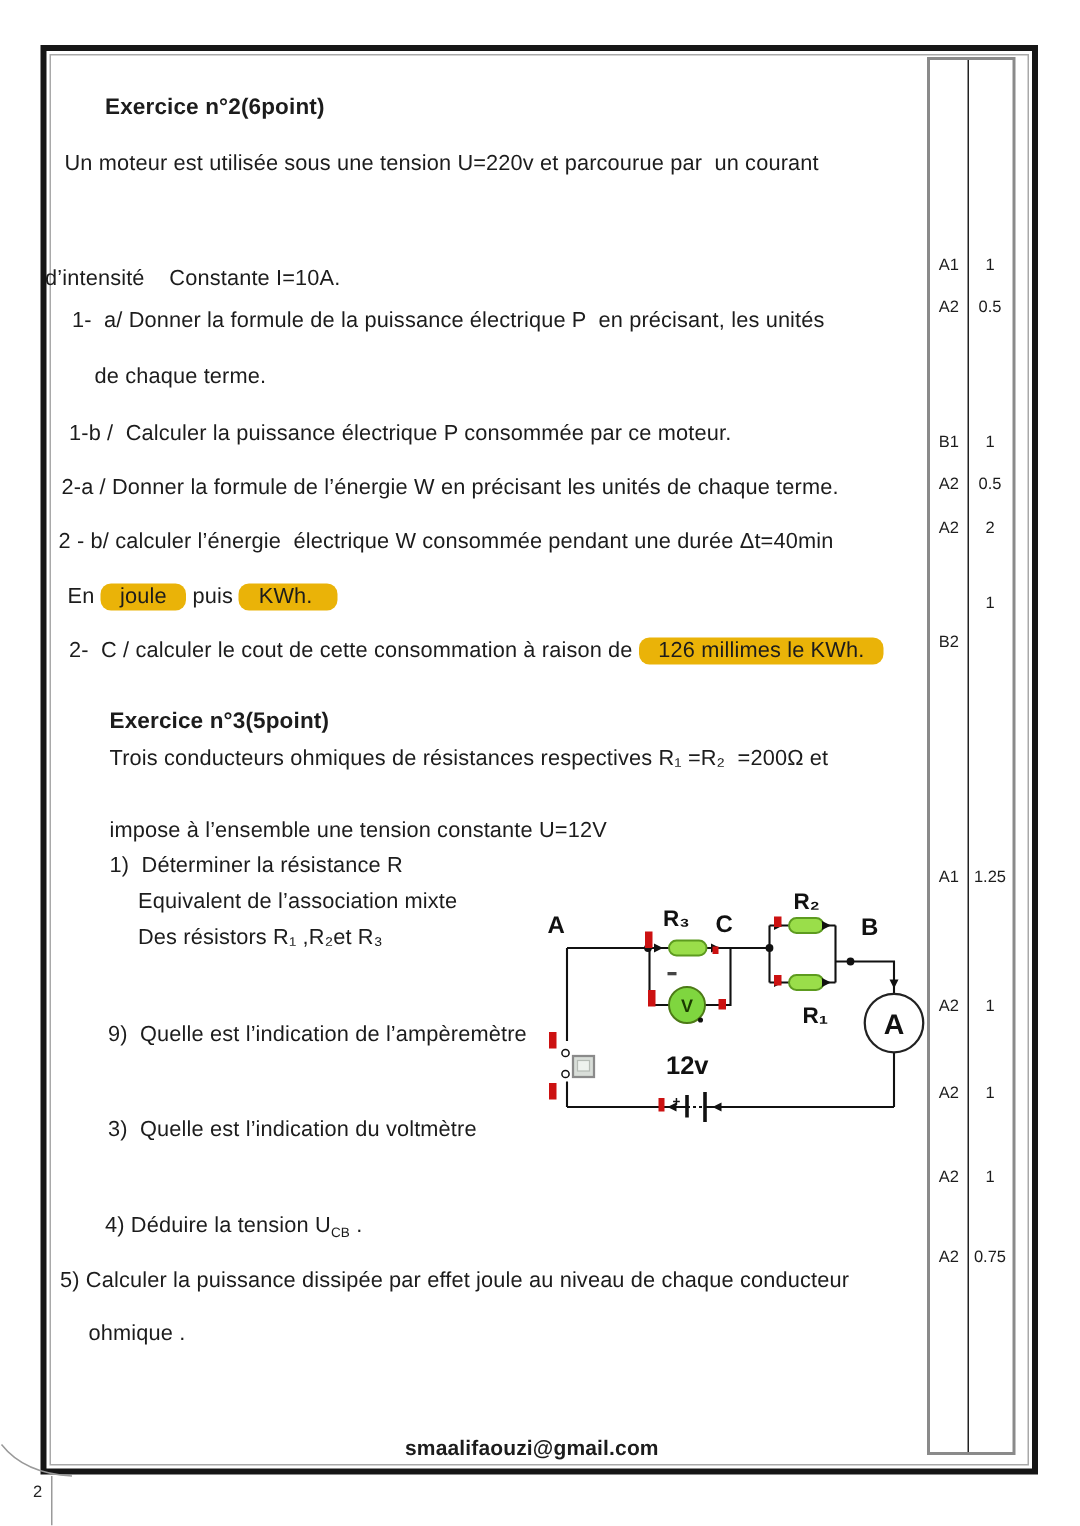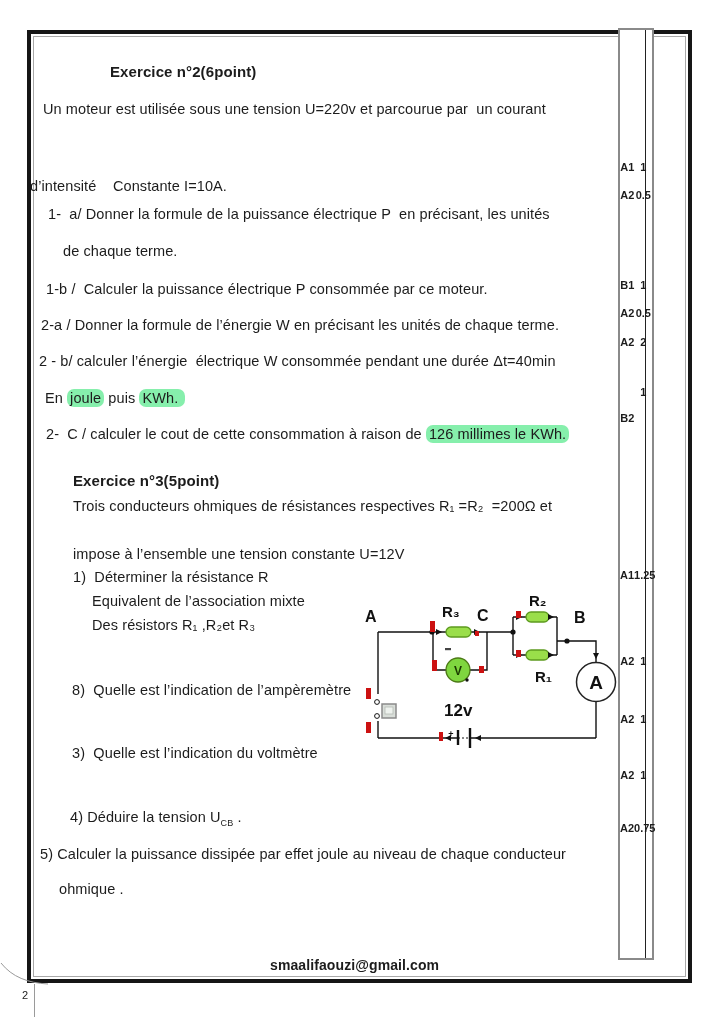--- a/index.html
+++ b/index.html
@@ -2,60 +2,60 @@
 <html><head>
 <meta charset="utf-8">
 <style>
   html,body{margin:0;padding:0;width:720px;height:1017px;overflow:hidden;background:#ffffff;}
   #page{position:relative;width:720px;height:1017px;font-family:"Liberation Sans",sans-serif;color:#1c1c1c;}
   
   .frame{position:absolute;left:27px;top:30px;width:665px;height:953px;border:4px solid #161616;outline:1px solid #a9a9a9;outline-offset:-7px;background:#fff;box-sizing:border-box;}
   
   .t{position:absolute;font-size:14.5px;line-height:18px;white-space:pre;letter-spacing:0.1px;}
   .bold{font-weight:bold;font-size:15px;}
-  .hl{background:#86efac;border-radius:7px;padding:1px 3px;}
+  .hl{background:#eab308;border-radius:7px;padding:1px 13px;}
   sub.small{font-size:9px;}
   
-  .marks-table{position:absolute;left:618px;top:28px;width:36px;height:932px;border:2px solid #8a8a8a;box-sizing:border-box;background:#fff;font-weight:bold;}
+  .marks-table{position:absolute;left:618px;top:38px;width:59px;height:932px;border:2px solid #8a8a8a;box-sizing:border-box;background:#fff;}
   .marks-divider{position:absolute;left:25px;top:0;width:1px;height:100%;background:#222;}
   .mark-row{position:absolute;left:0;width:100%;height:14px;font-size:11px;display:flex;}
   .mark-code{width:25px;text-align:center;}
   .mark-pts{width:30px;text-align:center;}
   
   .circuit{position:absolute;left:358px;top:590px;width:262px;height:162px;}
   .footer-email{position:absolute;left:270px;top:957px;font-size:14px;font-weight:bold;letter-spacing:0.1px;}
   .page-num{position:absolute;left:22px;top:989px;font-size:11px;color:#222;}
   .curl-line{position:absolute;left:34px;top:984px;width:1px;height:33px;background:#9a9a9a;}
   svg text{font-family:"Liberation Sans",sans-serif;}
 </style>
 </head>
 <body>
 
 <div id="page">
 
   <div class="frame"></div>
 
-  <div class="t bold" style="left:70px;top:63px;margin-left:40px;">Exercice n°2(6point)</div>
+  <div class="t bold" style="left:70px;top:63px;">Exercice n°2(6point)</div>
   <div class="t" style="left:43px;top:100px;">Un moteur est utilisée sous une tension U=220v et parcourue par  un courant</div>
   <div class="t" style="left:30px;top:137px;margin-top:40px;">d’intensité    Constante I=10A.</div>
   <div class="t" style="left:48px;top:205px;">1-  a/ Donner la formule de la puissance électrique P  en précisant, les unités</div>
   <div class="t" style="left:63px;top:242px;">de chaque terme.</div>
   <div class="t" style="left:46px;top:280px;">1-b /  Calculer la puissance électrique P consommée par ce moteur.</div>
   <div class="t" style="left:41px;top:316px;">2-a / Donner la formule de l’énergie W en précisant les unités de chaque terme.</div>
   <div class="t" style="left:39px;top:352px;">2 - b/ calculer l’énergie  électrique W consommée pendant une durée Δt=40min</div>
   <div class="t" style="left:45px;top:389px;"><span>En </span><span class="hl">joule</span><span> puis </span><span class="hl">KWh. </span></div>
   <div class="t" style="left:46px;top:425px;"><span>2-  C / calculer le cout de cette consommation à raison de </span><span class="hl">126 millimes le KWh.</span></div>
 
   <div class="t bold" style="left:73px;top:472px;">Exercice n°3(5point)</div>
   <div class="t" style="left:73px;top:497px;">Trois conducteurs ohmiques de résistances respectives R₁ =R₂  =200Ω et</div>
   <div class="t" style="left:73px;top:545px;">impose à l’ensemble une tension constante U=12V</div>
   <div class="t" style="left:73px;top:568px;">1)  Déterminer la résistance R</div>
   <div class="t" style="left:92px;top:616px;">Des résistors R₁ ,R₂et R₃</div>
   <div class="t" style="left:92px;top:592px;">Equivalent de l’association mixte</div>
-  <div class="t" style="left:72px;top:681px;">8)  Quelle est l’indication de l’ampèremètre</div>
+  <div class="t" style="left:72px;top:681px;">9)  Quelle est l’indication de l’ampèremètre</div>
   <div class="t" style="left:72px;top:744px;">3)  Quelle est l’indication du voltmètre</div>
   <div class="t" style="left:70px;top:808px;"><span>4) Déduire la tension U</span><sub class="small">CB</sub><span> .</span></div>
   <div class="t" style="left:40px;top:845px;">5) Calculer la puissance dissipée par effet joule au niveau de chaque conducteur</div>
   <div class="t" style="left:59px;top:880px;">ohmique .</div>
 
   <svg class="circuit" viewBox="0 0 262 162" width="262" height="162">
 
     <g stroke="#111" stroke-width="1.4" fill="none">
       <path d="M20,42 H155"></path>
       <path d="M20,42 V104"></path>

